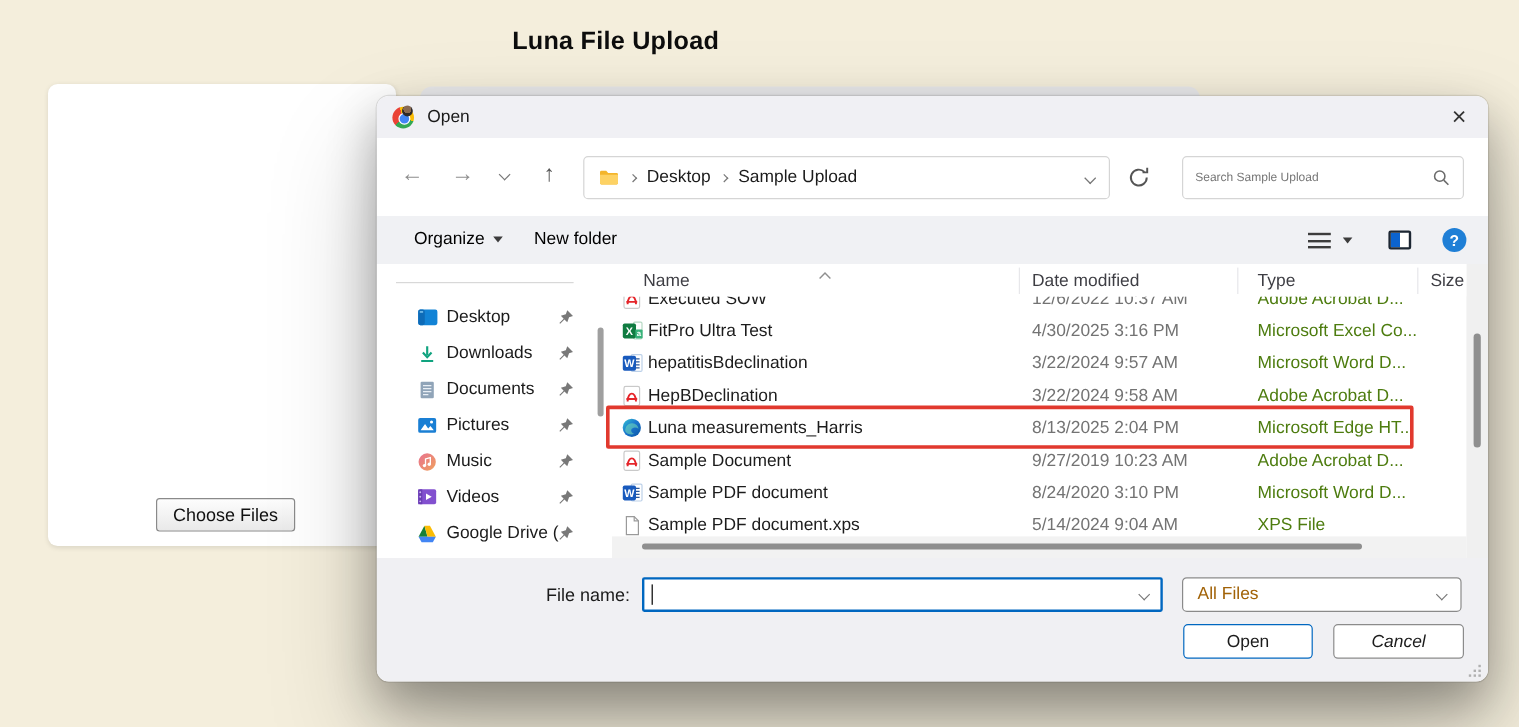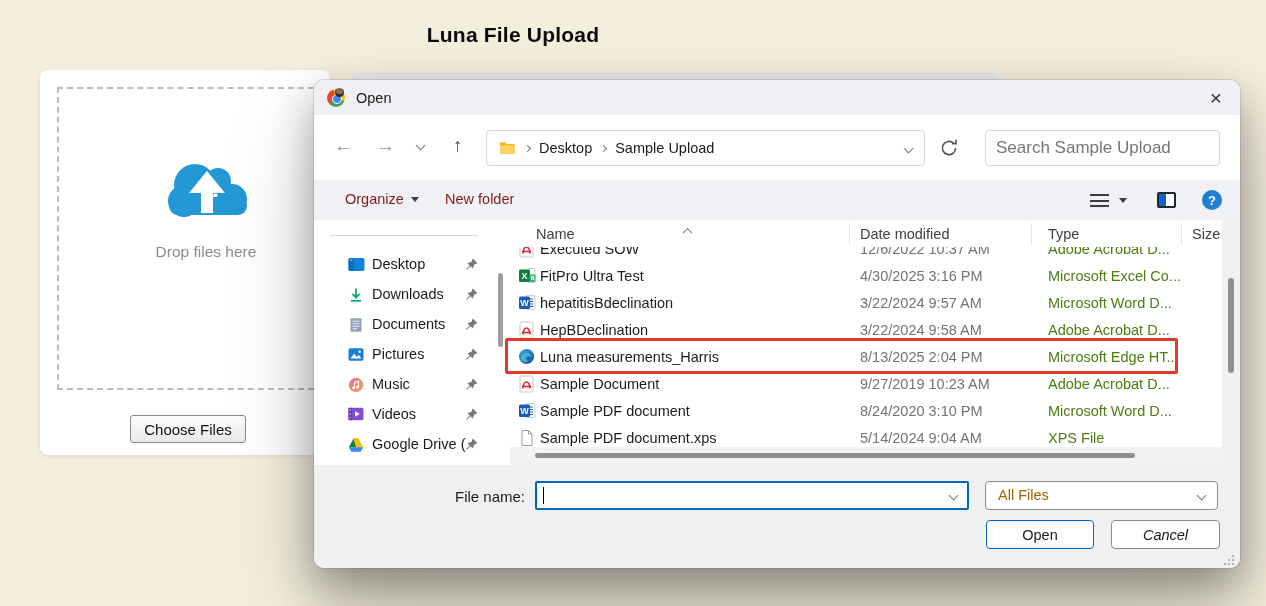--- a/index.html
+++ b/index.html
@@ -45,25 +45,25 @@
   .chev{display:inline-block;width:7px;height:7px;border-right:1.6px solid #777;border-bottom:1.6px solid #777;}
   .chev-down{transform:rotate(45deg);} .chev-right{transform:rotate(-45deg);width:5px;height:5px;}
   .nav-chev{position:absolute;left:103px;top:27px;}
   .crumbbox{position:absolute;left:172px;top:15px;width:439px;height:36px;background:#fff;
     border:1px solid #d5d5d5;border-radius:4px;display:flex;align-items:center;padding:0 12px;gap:9px;
     font-size:14.5px;color:#1b1b1b;}
   .crumb-trail-chev{margin-left:auto;}
   .refresh-btn{position:absolute;left:625px;top:23px;width:20px;height:20px;}
   .searchbox{position:absolute;left:671px;top:15px;width:235px;height:36px;background:#fff;
     border:1px solid #d5d5d5;border-radius:4px;display:flex;align-items:center;padding:0 10px;}
-  .searchbox input{border:none;outline:none;flex:1;font-size:17px;color:#c2410c;background:transparent;}
+  .searchbox input{border:none;outline:none;flex:1;font-size:10px;color:#c2410c;background:transparent;}
   .searchbox input::placeholder{color:#767676;}
 
   .toolbar{position:absolute;left:0;top:100px;right:0;height:40px;background:#f0f1f4;}
-  .tool-item{position:absolute;top:11px;font-size:14.5px;color:#7f1d1d;display:flex;align-items:center;gap:7px;}
+  .tool-item{position:absolute;top:11px;font-size:14.5px;color:#000000;display:flex;align-items:center;gap:7px;}
   .caret-down{width:0;height:0;border-left:4px solid transparent;border-right:4px solid transparent;
     border-top:5px solid #3c3c3c;}
   .organize{left:31px;} .newfolder{left:131px;}
   .hamburger{position:absolute;left:776px;top:14px;width:19px;height:13px;
     border-top:2px solid #3c3c3c;border-bottom:2px solid #3c3c3c;}
   .hamburger::after{content:"";display:block;margin-top:3.5px;border-top:2px solid #3c3c3c;}
   .view-caret{position:absolute;left:805px;top:18px;}
   .pane-icon{position:absolute;left:843px;top:12px;width:19px;height:16px;border:2px solid #1d2733;
     border-radius:2px;background:linear-gradient(90deg,#0b63ce 0 50%,#fff 50% 100%);}
   .help-btn{position:absolute;left:888px;top:10px;width:20px;height:20px;border-radius:50%;
@@ -120,34 +120,20 @@
 
   .highlight-box{position:absolute;left:505px;top:338px;width:673px;height:36px;
     border:3px solid var(--highlight);border-radius:2px;z-index:30;}
 </style>
 </head>
 <body>
 
 <div class="page-title">Luna File Upload</div>
 
 <div class="upload-card">
-  <div class="dropzone">
-    <div class="cloud-wrap">
-      <svg viewBox="0 0 104 80" width="104" height="80">
-        <circle cx="40" cy="32" r="21" fill="#2398d5"></circle>
-        <circle cx="63" cy="28" r="13" fill="#2398d5"></circle>
-        <circle cx="77" cy="46" r="15" fill="#2398d5"></circle>
-        <circle cx="29" cy="48" r="16" fill="#2398d5"></circle>
-        <rect x="14" y="44" width="78" height="18" rx="9" fill="#2398d5"></rect>
-        <polygon points="52,18 34,40 70,40" fill="#fff"></polygon>
-        <rect x="46" y="37" width="12" height="23" fill="#fff"></rect>
-      </svg>
-    </div>
-    <div class="drop-label">Drop files here</div>
-  </div>
   <div class="choose-btn">Choose Files</div>
 </div>
 
 <div class="ghost-strip"></div>
 
 <div class="dialog">
 
   <div class="titlebar">
     <span class="chrome-icon">
         <span class="chrome-avatar"></span>

